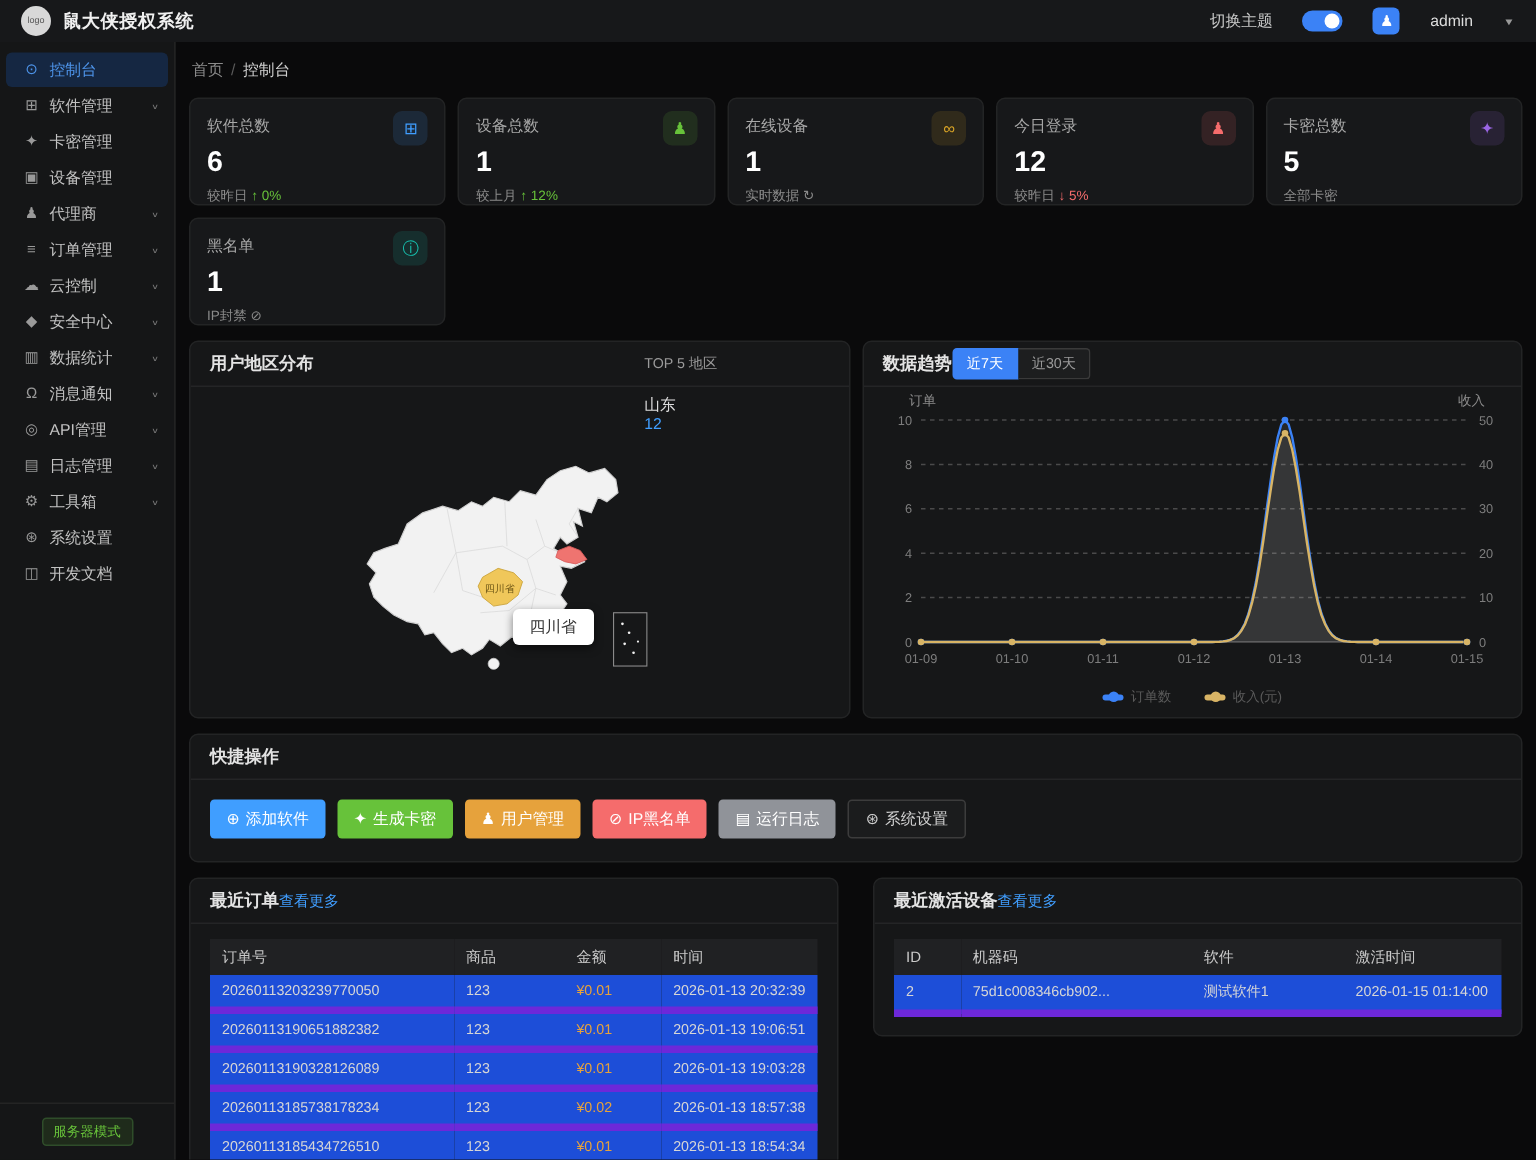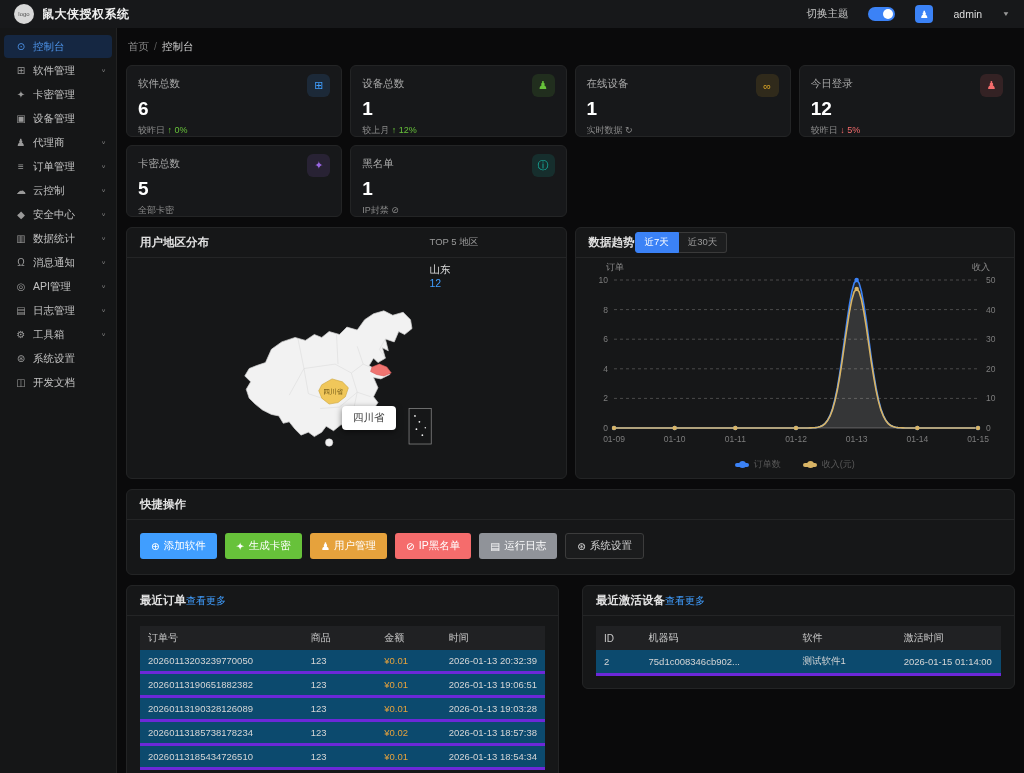--- a/index.html
+++ b/index.html
@@ -37,21 +37,21 @@
   .server-badge { font-size:9px; color:#67c23a; background:rgba(103,194,58,.12);
     border:1px solid #2f4d2a; border-radius:3px; padding:2px 7px; }
 
   
   .main { margin-left:117px; margin-top:28px; padding:10px 9px; }
   .breadcrumb { font-size:10.5px; color:#8b8b8b; margin:2px 2px 11px; }
   .breadcrumb .cur { color:#cfcfcf; }
   .breadcrumb .sep { margin:0 5px; color:#5a5a5a; }
 
   
-  .stats { display:grid; grid-template-columns:repeat(4,1fr); gap:8px; }
+  .stats { display:grid; grid-template-columns:repeat(5,1fr); gap:8px; }
   .card { background:#17181a; border:1px solid #232425; border-radius:6px; padding:8px 11px; height:72px; }
   .card-top { display:flex; justify-content:space-between; align-items:flex-start; }
   .card-label { font-size:10.5px; color:#a8a8a8; margin-top:3px; }
   .card-ico { width:23px; height:23px; border-radius:6px; display:flex; align-items:center;
     justify-content:center; font-size:11px; }
   .card-val { font-size:19px; font-weight:bold; color:#fff; line-height:1; margin-top:2px; }
   .card-foot { font-size:9px; color:#8a8a8a; margin-top:6px; white-space:nowrap; }
   .card-foot .up { color:#67c23a; } .card-foot .down { color:#f56c6c; }
 
   
@@ -92,22 +92,22 @@
     cursor:pointer; display:flex; align-items:center; gap:4px; font-family:inherit; }
   .qbtn.ghost { background:#1b1c1d; border:1px solid #3c3c3c; color:#d2d2d2; }
 
   
   .tables { display:grid; grid-template-columns:1fr 1fr; gap:23px; margin-top:10px; align-items:start; }
   .more-link { font-size:10px; color:#409eff; cursor:pointer; }
   .tbl-wrap { padding:10px 13px 12px; }
   table { width:100%; border-collapse:collapse; }
   th { background:#202123; color:#c9c9c9; font-size:10px; font-weight:normal; text-align:left;
     padding:5px 8px; }
-  td { background:#0c4a6e; color:#d6d6d6; font-size:9.5px; padding:5px 8px;
-    border-bottom:3px solid #6d28d9; white-space:nowrap; }
+  td { background:#1d4ed8; color:#d6d6d6; font-size:9.5px; padding:5px 8px;
+    border-bottom:5px solid #6d28d9; white-space:nowrap; }
   td.amount { color:#e6a23c; }
   .t-orders th:nth-child(1){width:42%} .t-orders th:nth-child(2){width:20%}
   .t-orders th:nth-child(3){width:17%} .t-orders th:nth-child(4){width:21%}
   .t-devices th:nth-child(1){width:11%} .t-devices th:nth-child(2){width:38%}
   .t-devices th:nth-child(3){width:25%} .t-devices th:nth-child(4){width:26%}
 </style>
 </head>
 <body>
 
 <div class="header">
@@ -192,20 +192,23 @@
       </div>
       <div class="nav-item">
         <span class="ico">⊛</span>
         <span class="lbl">系统设置</span>
       </div>
       <div class="nav-item">
         <span class="ico">◫</span>
         <span class="lbl">开发文档</span>
       </div>
     </nav>
+  <div class="side-foot">
+    <span class="server-badge">服务器模式</span>
+  </div>
 </aside>
 
 <main class="main">
 
   <div class="breadcrumb">
     <span>首页</span><span class="sep">/</span><span class="cur">控制台</span>
   </div>
 
   <div class="stats" id="stats">
       <div class="card">

